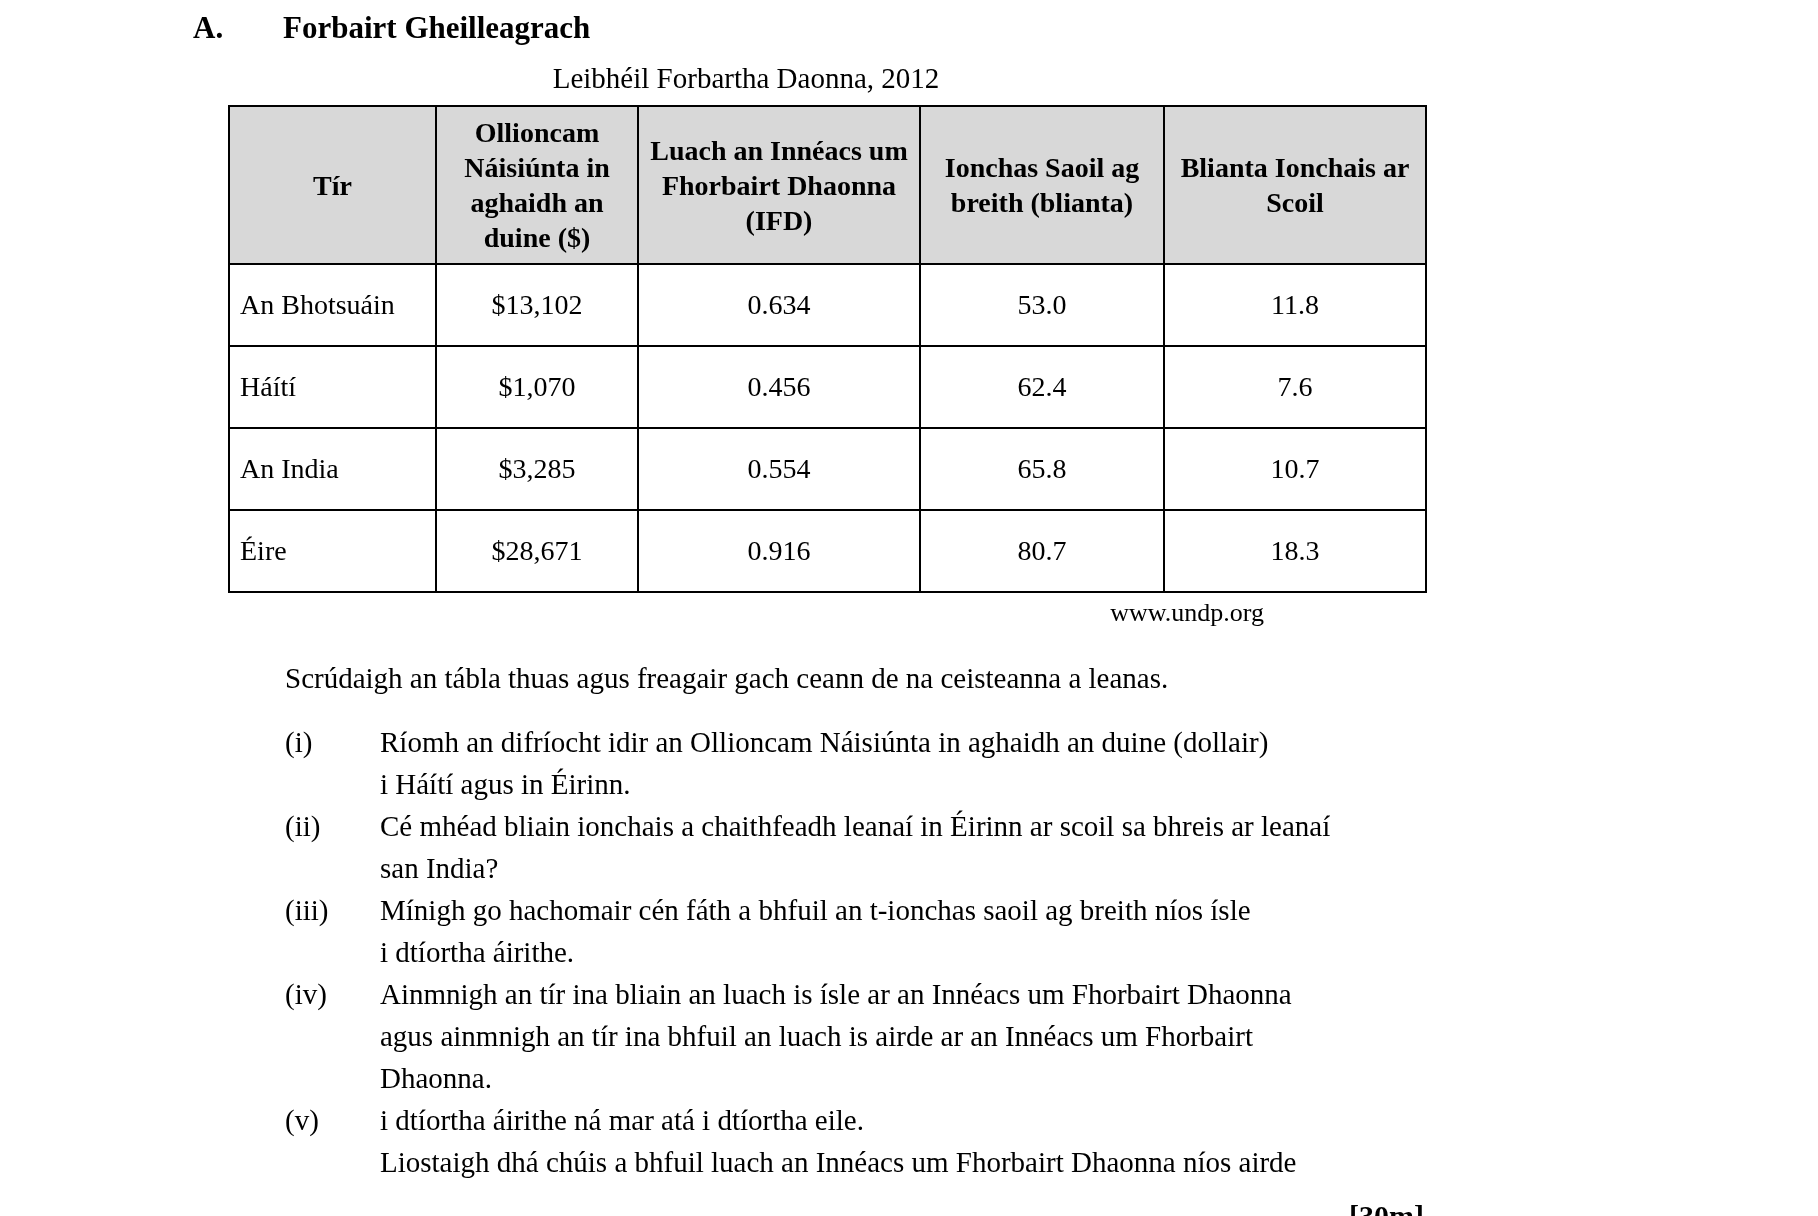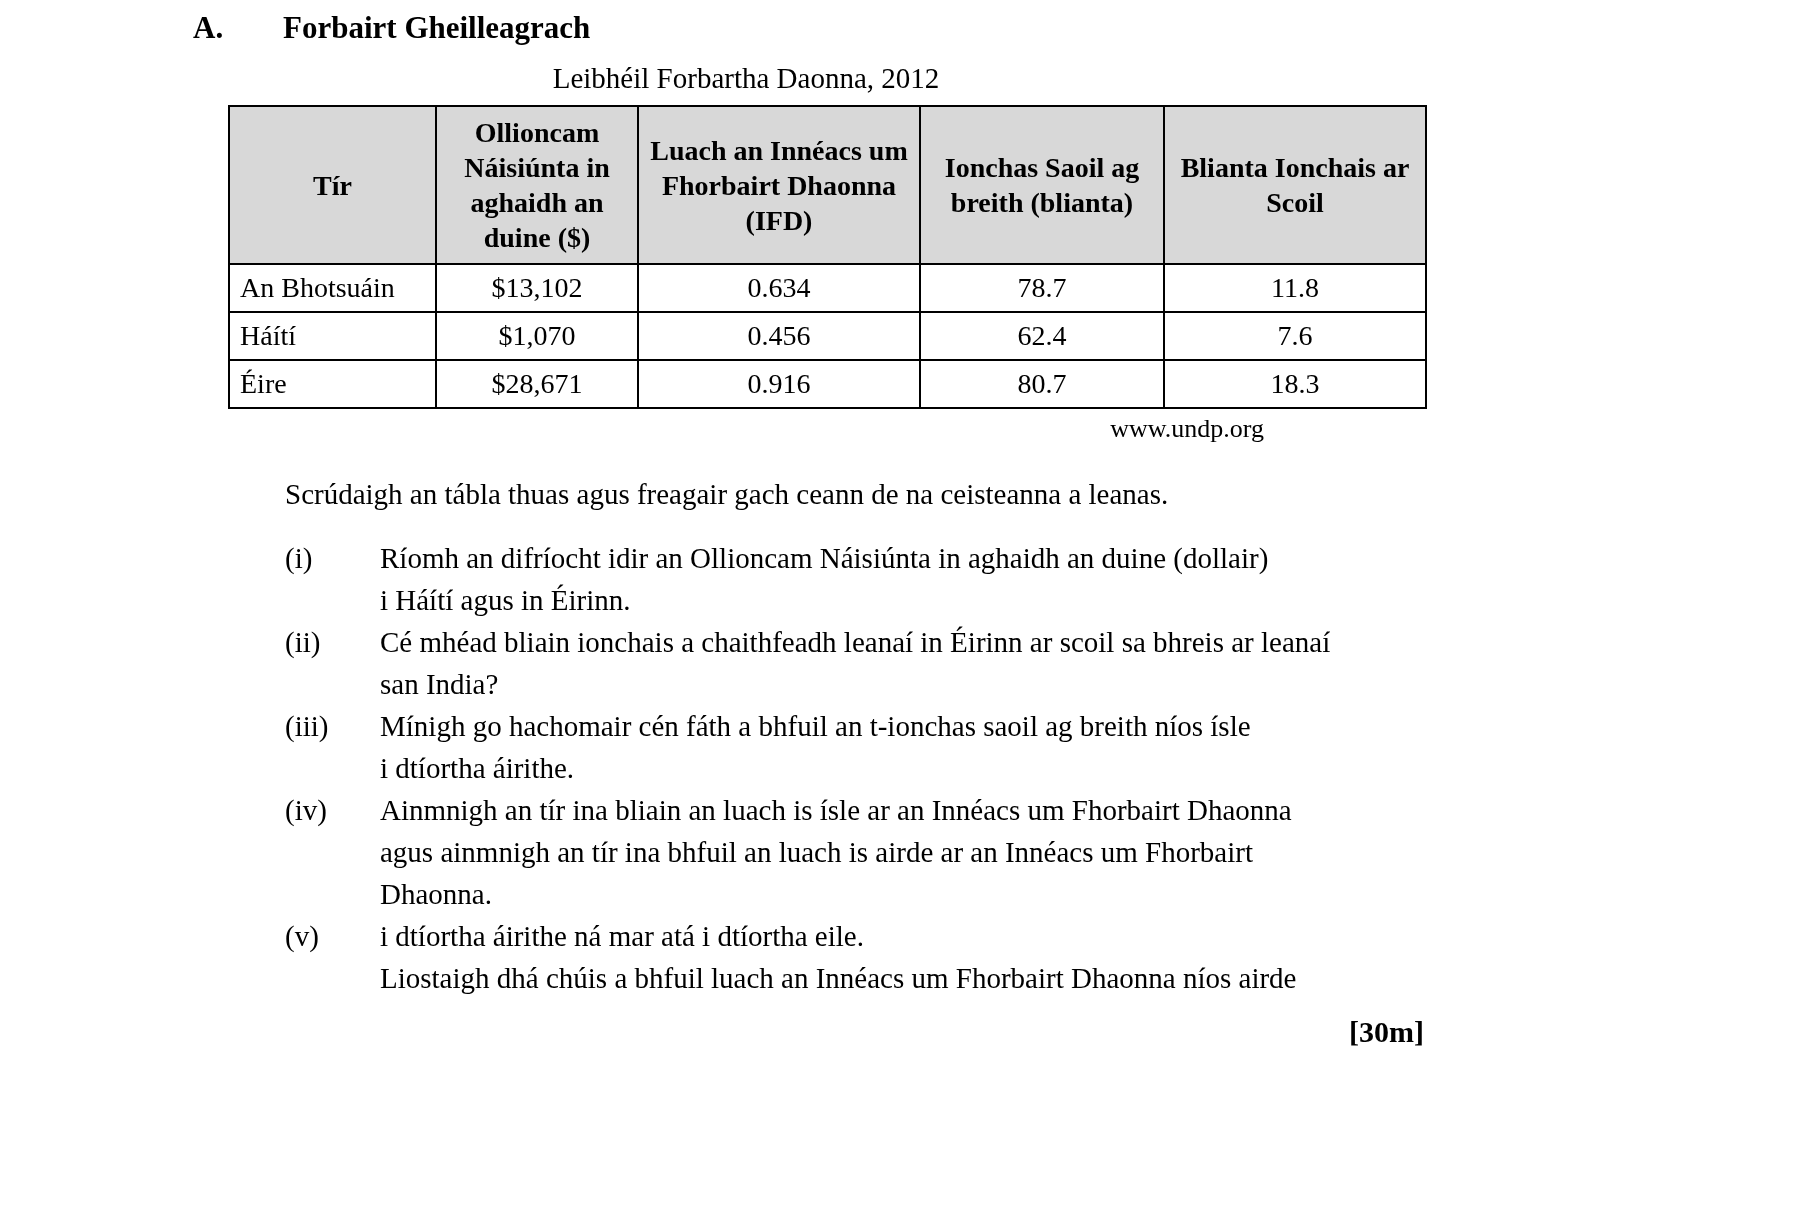--- a/index.html
+++ b/index.html
@@ -47,21 +47,21 @@
     background: #d8d8d8;
     font-weight: bold;
     font-size: 28px;
     line-height: 1.25;
     padding: 8px 4px;
     vertical-align: middle;
     text-align: center;
   }
   table.hdi td {
     font-size: 28px;
-    padding: 5px 10px;
+    padding: 22px 10px;
     height: 36px;
     vertical-align: middle;
     margin-top: 24px;
   }
   td.center { text-align: center; }
   td.left   { text-align: left; }
   .source {
     text-align: right;
     font-size: 26px;
     margin-top: 5px;
@@ -118,31 +118,38 @@
             <th>Luach an Innéacs um Fhorbairt Dhaonna (IFD)</th>
             <th>Ionchas Saoil ag breith (blianta)</th>
             <th>Blianta Ionchais ar Scoil</th>
           </tr>
       </thead>
       <tbody>
           <tr>
             <td class="left">An Bhotsuáin</td>
             <td class="center">$13,102</td>
             <td class="center">0.634</td>
-            <td class="center">78.7</td>
+            <td class="center">53.0</td>
             <td class="center">11.8</td>
           </tr>
           <tr>
             <td class="left">Háítí</td>
             <td class="center">$1,070</td>
             <td class="center">0.456</td>
             <td class="center">62.4</td>
             <td class="center">7.6</td>
           </tr>
           <tr>
+            <td class="left">An India</td>
+            <td class="center">$3,285</td>
+            <td class="center">0.554</td>
+            <td class="center">65.8</td>
+            <td class="center">10.7</td>
+          </tr>
+          <tr>
             <td class="left">Éire</td>
             <td class="center">$28,671</td>
             <td class="center">0.916</td>
             <td class="center">80.7</td>
             <td class="center">18.3</td>
           </tr>
         </tbody>
     </table>
 
     <div class="source">www.undp.org</div>

